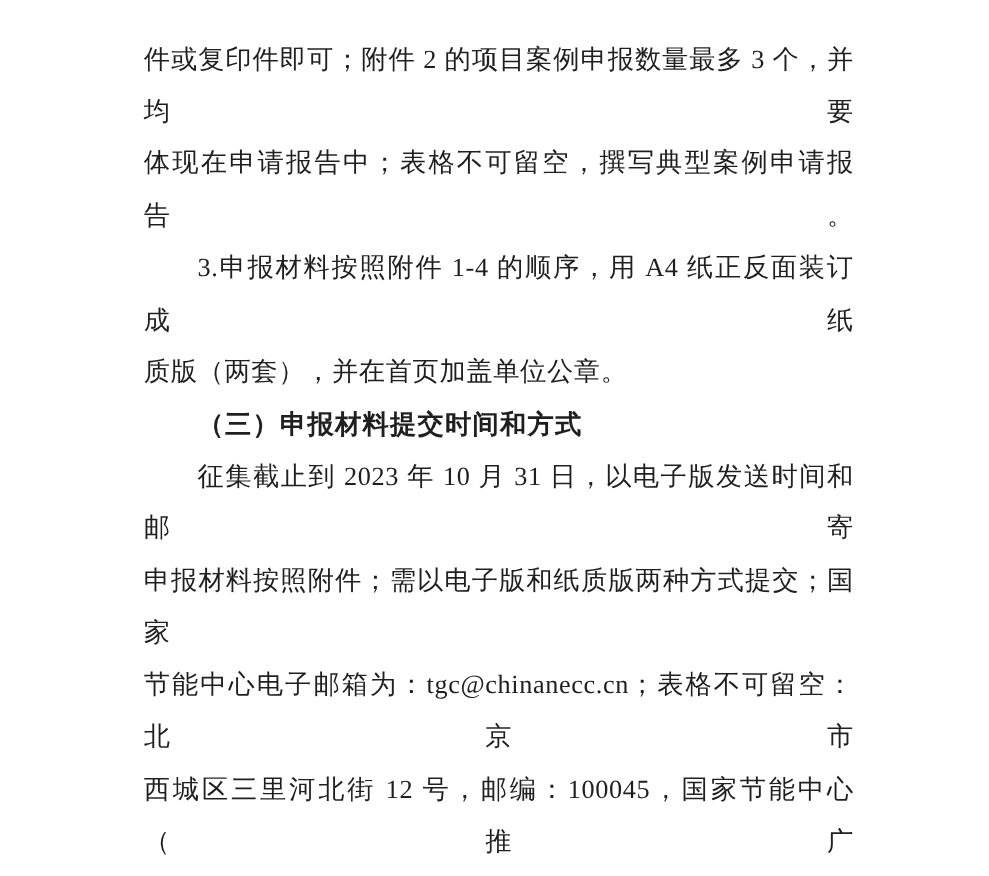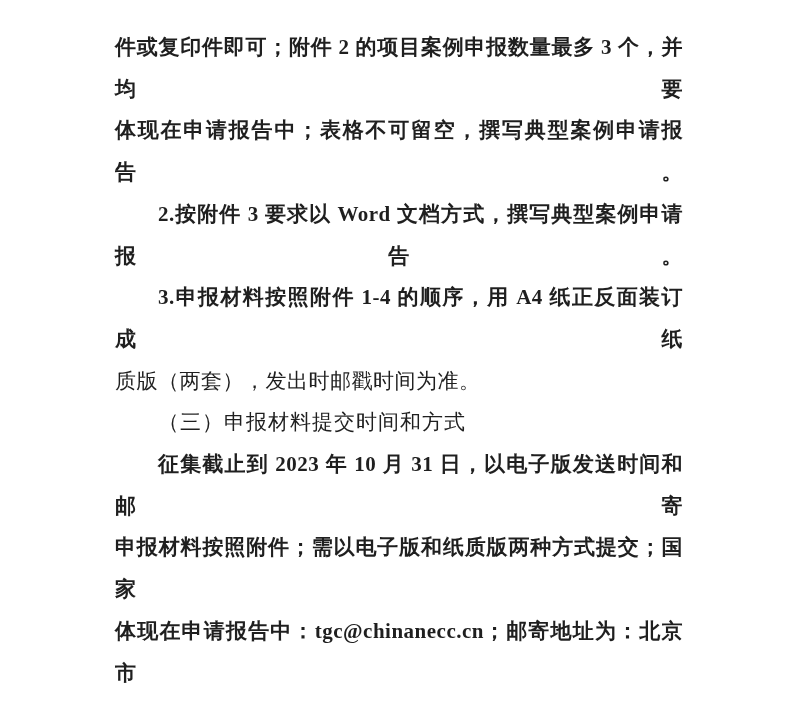--- a/index.html
+++ b/index.html
@@ -21,40 +21,38 @@
   .ln {
     font-size: 21px;
     line-height: 41.7px;
     text-align: left;
     letter-spacing: 0.5px;
   }
   
   .fill {
     text-align: justify;
     text-align-last: justify;
-    font-weight: bold;
   }
   
   .indent {
     text-indent: 43px;
   }
   
   .h-kai {
-    font-weight: normal;
+    font-weight: bold;
     letter-spacing: 1px;
   }
 </style>
 </head>
 <body>
 
 <div class="doc-page">
   <div class="ln fill">件或复印件即可；附件 2 的项目案例申报数量最多 3 个，并均要</div>
   <div class="ln fill">体现在申请报告中；表格不可留空，撰写典型案例申请报告。</div>
-  <div class="ln fill indent">2.按附件 3 要求以 Word 文档方式，撰写典型案例申请报告。</div>
   <div class="ln fill indent">3.申报材料按照附件 1-4 的顺序，用 A4 纸正反面装订成纸</div>
-  <div class="ln">质版（两套），发出时邮戳时间为准。</div>
+  <div class="ln">质版（两套），并在首页加盖单位公章。</div>
   <div class="ln indent h-kai">（三）申报材料提交时间和方式</div>
   <div class="ln fill indent">征集截止到 2023 年 10 月 31 日，以电子版发送时间和邮寄</div>
   <div class="ln fill">申报材料按照附件；需以电子版和纸质版两种方式提交；国家</div>
-  <div class="ln fill">体现在申请报告中：tgc@chinanecc.cn；邮寄地址为：北京市</div>
+  <div class="ln fill">节能中心电子邮箱为：tgc@chinanecc.cn；表格不可留空：北京市</div>
   <div class="ln fill">西城区三里河北街 12 号，邮编：100045，国家节能中心（推广</div>
 
 </div>
 
 </body></html>

